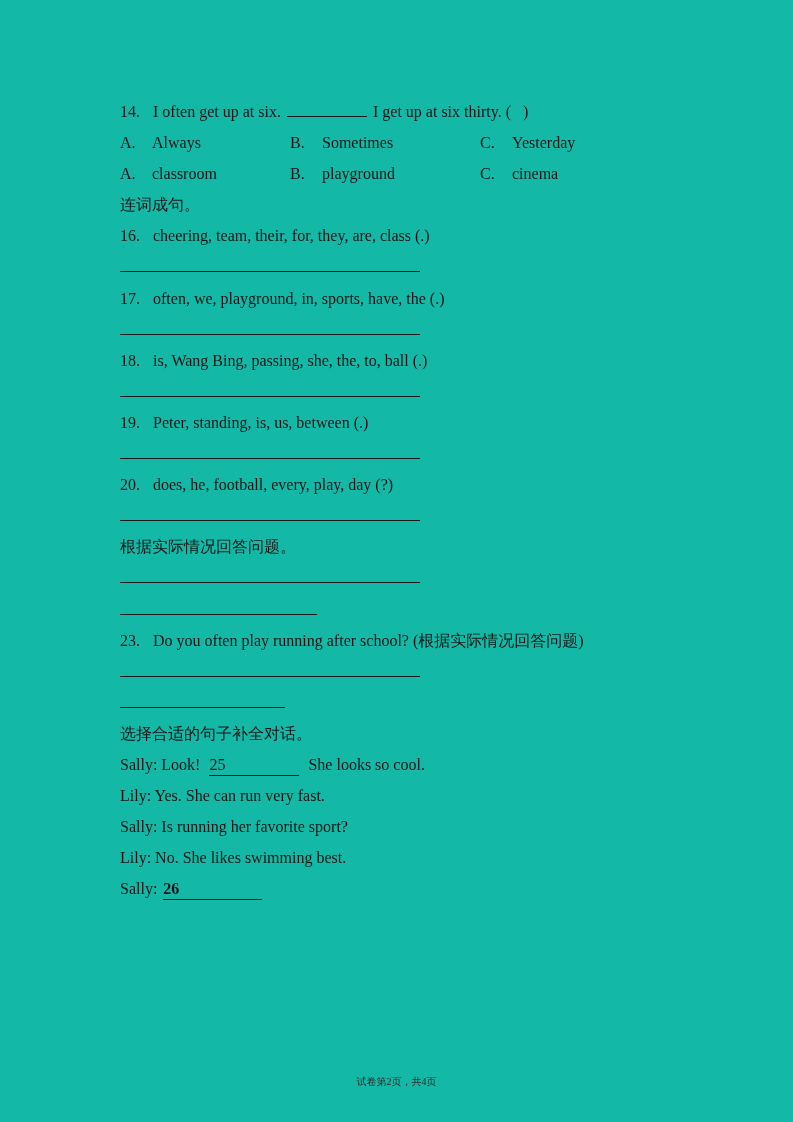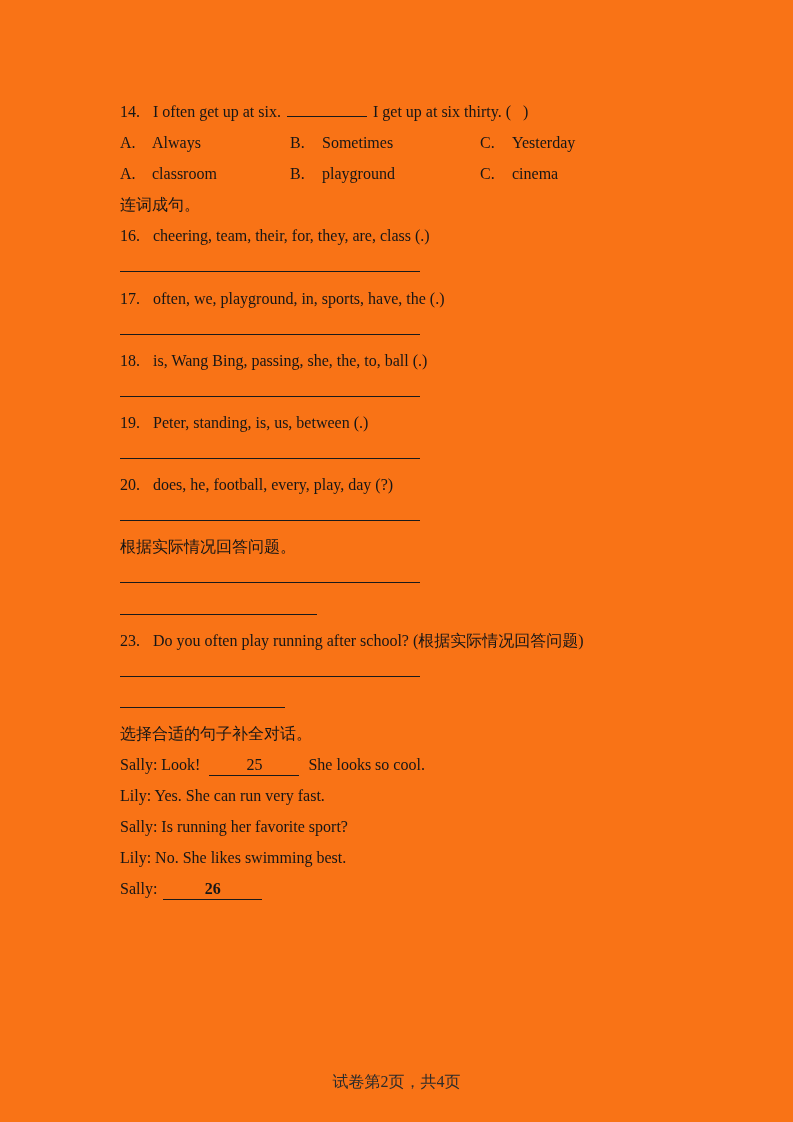--- a/index.html
+++ b/index.html
@@ -4,21 +4,21 @@
 <style>
   html, body {
     margin: 0;
     padding: 0;
     background: #ffffff;
   }
   .page {
     position: relative;
     width: 793px;
     height: 1122px;
-    background: #f97316;
+    background: #14b8a6;
     font-family: "Liberation Serif", "DejaVu Serif", serif;
     color: #161616;
     overflow: hidden;
   }
   .content {
     position: absolute;
     left: 120px;
     top: 96px;
     width: 600px;
   }
@@ -54,33 +54,33 @@
     height: 16px;
     border-bottom: 1.5px solid #1a1a1a;
     margin: 0 6px;
   }
   .sb80 { width: 80px; }
   .sb66 { width: 66px; margin-right: 1px; }
   .inline-blank {
     display: inline-block;
     height: 22px;
     line-height: 24px;
-    text-align: center;
+    text-align: left;
     border-bottom: 1.5px solid #1a1a1a;
     margin: 0 9px;
   }
   .ib90 { width: 90px; }
   .ib99 { width: 99px; margin-left: 6px; font-weight: bold; }
   .footer {
     position: absolute;
     left: 0;
     right: 0;
     top: 1072px;
     text-align: center;
-    font-size: 16px;
+    font-size: 10px;
     line-height: 20px;
     color: #2b2b2b;
   }
 </style>
 </head>
 <body>
 
 <div class="page">
   <div class="content">
 

